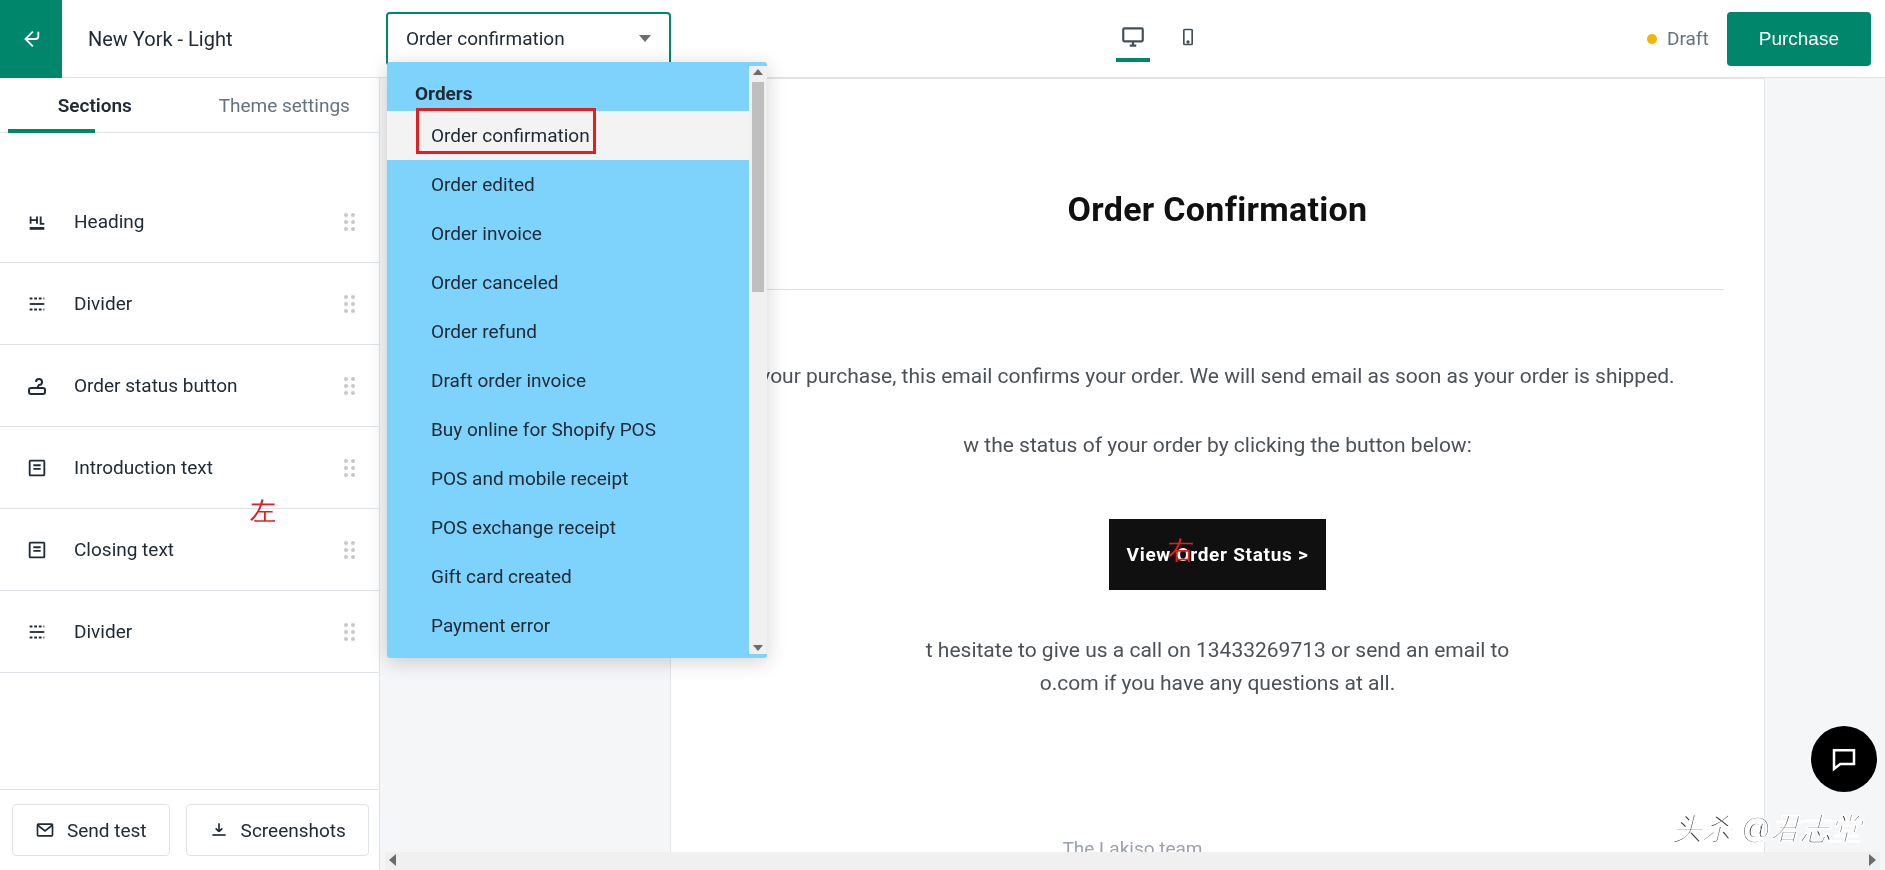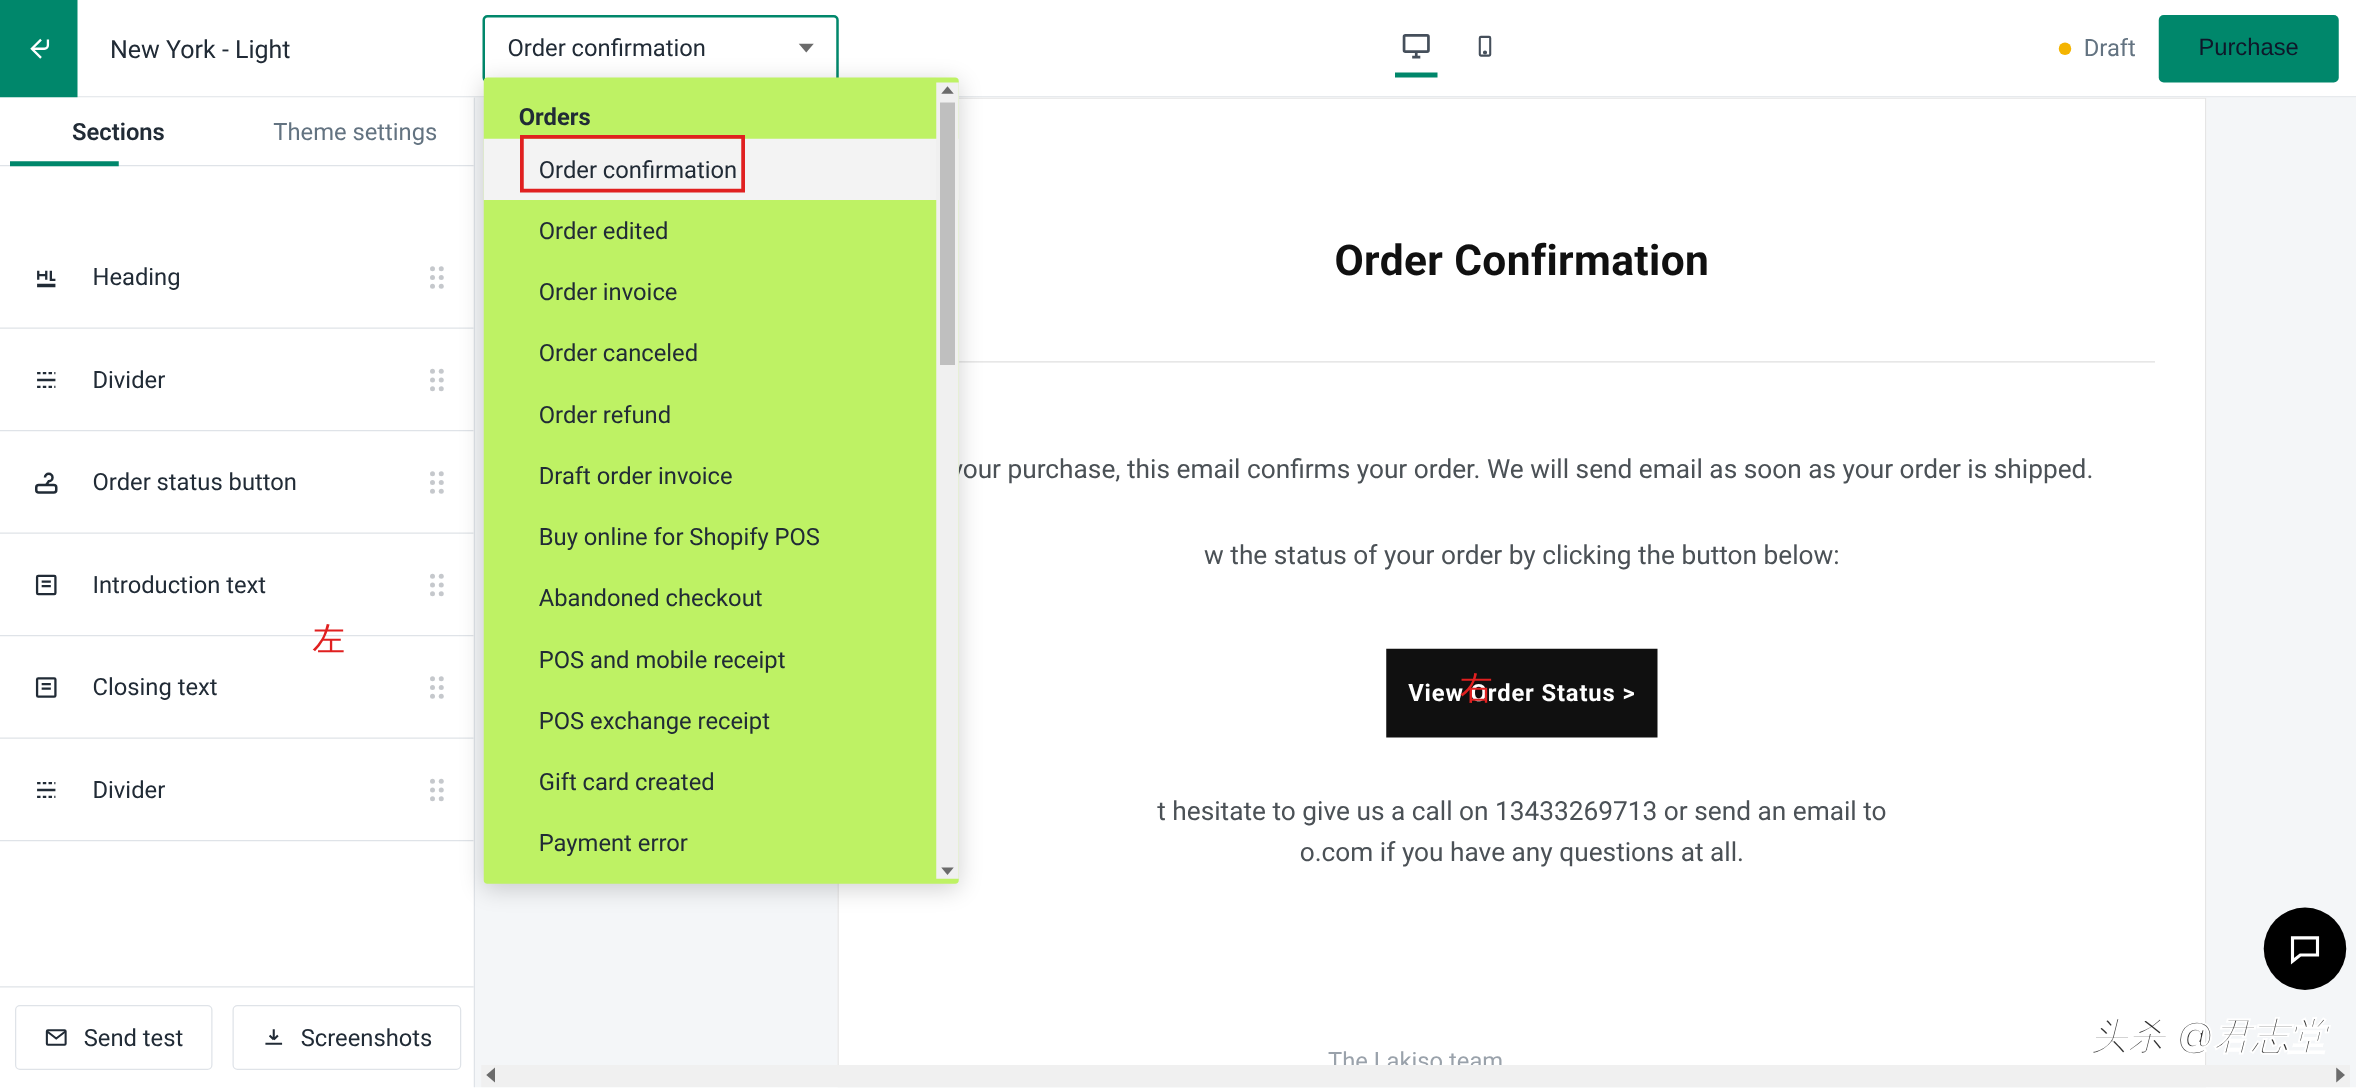--- a/index.html
+++ b/index.html
@@ -23,21 +23,21 @@
   .top-select-wrap{position:relative;width:285px;margin-left:6px;}
   .top-select{height:54px;border:2px solid var(--green);border-radius:4px;display:flex;align-items:center;justify-content:space-between;padding:0 18px;font-size:19px;color:var(--text);cursor:pointer;}
   .top-select .caret{border-left:6px solid transparent;border-right:6px solid transparent;border-top:7px solid #6b6b6b;}
   .device-group{display:flex;gap:24px;}
   .device-btn{padding:8px 4px;cursor:pointer;color:#454f5b;border-bottom:4px solid transparent;}
   .device-btn.active{border-bottom-color:var(--green);}
   .device-btn svg{display:block;}
   .top-right{display:flex;align-items:center;gap:18px;}
   .draft-pill{display:flex;align-items:center;gap:10px;font-size:19px;color:var(--muted);}
   .draft-dot{width:10px;height:10px;border-radius:50%;background:#f4b400;}
-  .btn-purchase{background:var(--green);color:#0f172a;border:none;height:54px;padding:0 32px;font-size:19px;border-radius:4px;cursor:pointer;}
+  .btn-purchase{background:var(--green);color:#ffffff;border:none;height:54px;padding:0 32px;font-size:19px;border-radius:4px;cursor:pointer;}
 
   
   .columns{display:flex;height:calc(100% - 78px);position:relative;}
   .sidebar{width:380px;border-right:1px solid var(--border);display:flex;flex-direction:column;background:#fff;gap:28px;}
   .sb-tabs{display:flex;height:55px;border-bottom:1px solid var(--border);}
   .sb-tab{flex:1;display:flex;align-items:center;justify-content:center;font-size:19px;color:var(--muted);cursor:pointer;}
   .sb-tab.active{color:var(--text);font-weight:600;position:relative;}
   .sb-tab.active::after{content:"";position:absolute;left:8px;right:50%;bottom:-1px;height:4px;background:var(--green);}
   .sb-body{flex:1;overflow:auto;padding-top:20px;}
   .sb-body::-webkit-scrollbar{width:18px;}
@@ -58,21 +58,21 @@
   .hbar{position:absolute;left:5px;right:5px;bottom:0;height:18px;background:#f0f0f0;display:flex;align-items:center;}
   .hbar::before,.hbar::after{content:"";position:absolute;top:2px;width:0;height:0;border-top:6px solid transparent;border-bottom:6px solid transparent;}
   .hbar::before{left:4px;border-right:7px solid #6b6b6b;}
   .hbar::after{right:4px;border-left:7px solid #6b6b6b;}
 
   
   .ic{width:26px;display:flex;justify-content:center;}
   .ic svg{display:block;}
 
   
-  .dd-panel{position:absolute;left:387px;top:62px;width:380px;background:#bef264;box-shadow:0 4px 20px rgba(0,0,0,.18);border-radius:3px;z-index:30;padding-bottom:8px;}
+  .dd-panel{position:absolute;left:387px;top:62px;width:380px;background:#7dd3fc;box-shadow:0 4px 20px rgba(0,0,0,.18);border-radius:3px;z-index:30;padding-bottom:8px;}
   .dd-scroll{position:absolute;right:0;top:4px;width:18px;bottom:4px;background:#f0f0f0;}
   .dd-scroll .thumb{position:absolute;left:3px;right:3px;top:16px;height:210px;background:#bfbfbf;}
   .dd-scroll::before,.dd-scroll::after{content:"";position:absolute;left:4px;width:0;height:0;border-left:5px solid transparent;border-right:5px solid transparent;}
   .dd-scroll::before{top:3px;border-bottom:6px solid #6b6b6b;}
   .dd-scroll::after{bottom:3px;border-top:6px solid #6b6b6b;}
   .dd-group{padding:20px 28px 6px;font-size:19px;font-weight:700;}
   .dd-item{padding:13px 28px 13px 44px;font-size:19px;cursor:pointer;}
   .dd-item.active{background:#f3f3f3;}
   .dd-highlight{position:absolute;left:416px;top:108px;width:180px;height:46px;border:3px solid var(--red-annot);z-index:31;pointer-events:none;}
 
@@ -284,21 +284,20 @@
 
 <div class="dd-panel">
   <div class="dd-group">Orders</div>
   <div class="dd-item active">Order confirmation</div>
   <div class="dd-item">Order edited</div>
   <div class="dd-item">Order invoice</div>
   <div class="dd-item">Order canceled</div>
   <div class="dd-item">Order refund</div>
   <div class="dd-item">Draft order invoice</div>
   <div class="dd-item">Buy online for Shopify POS</div>
-  <div class="dd-item">Abandoned checkout</div>
   <div class="dd-item">POS and mobile receipt</div>
   <div class="dd-item">POS exchange receipt</div>
   <div class="dd-item">Gift card created</div>
   <div class="dd-item">Payment error</div>
   <div class="dd-scroll">
       <div class="thumb"></div>
     </div>
 </div>
 <div class="dd-highlight"></div>
 

